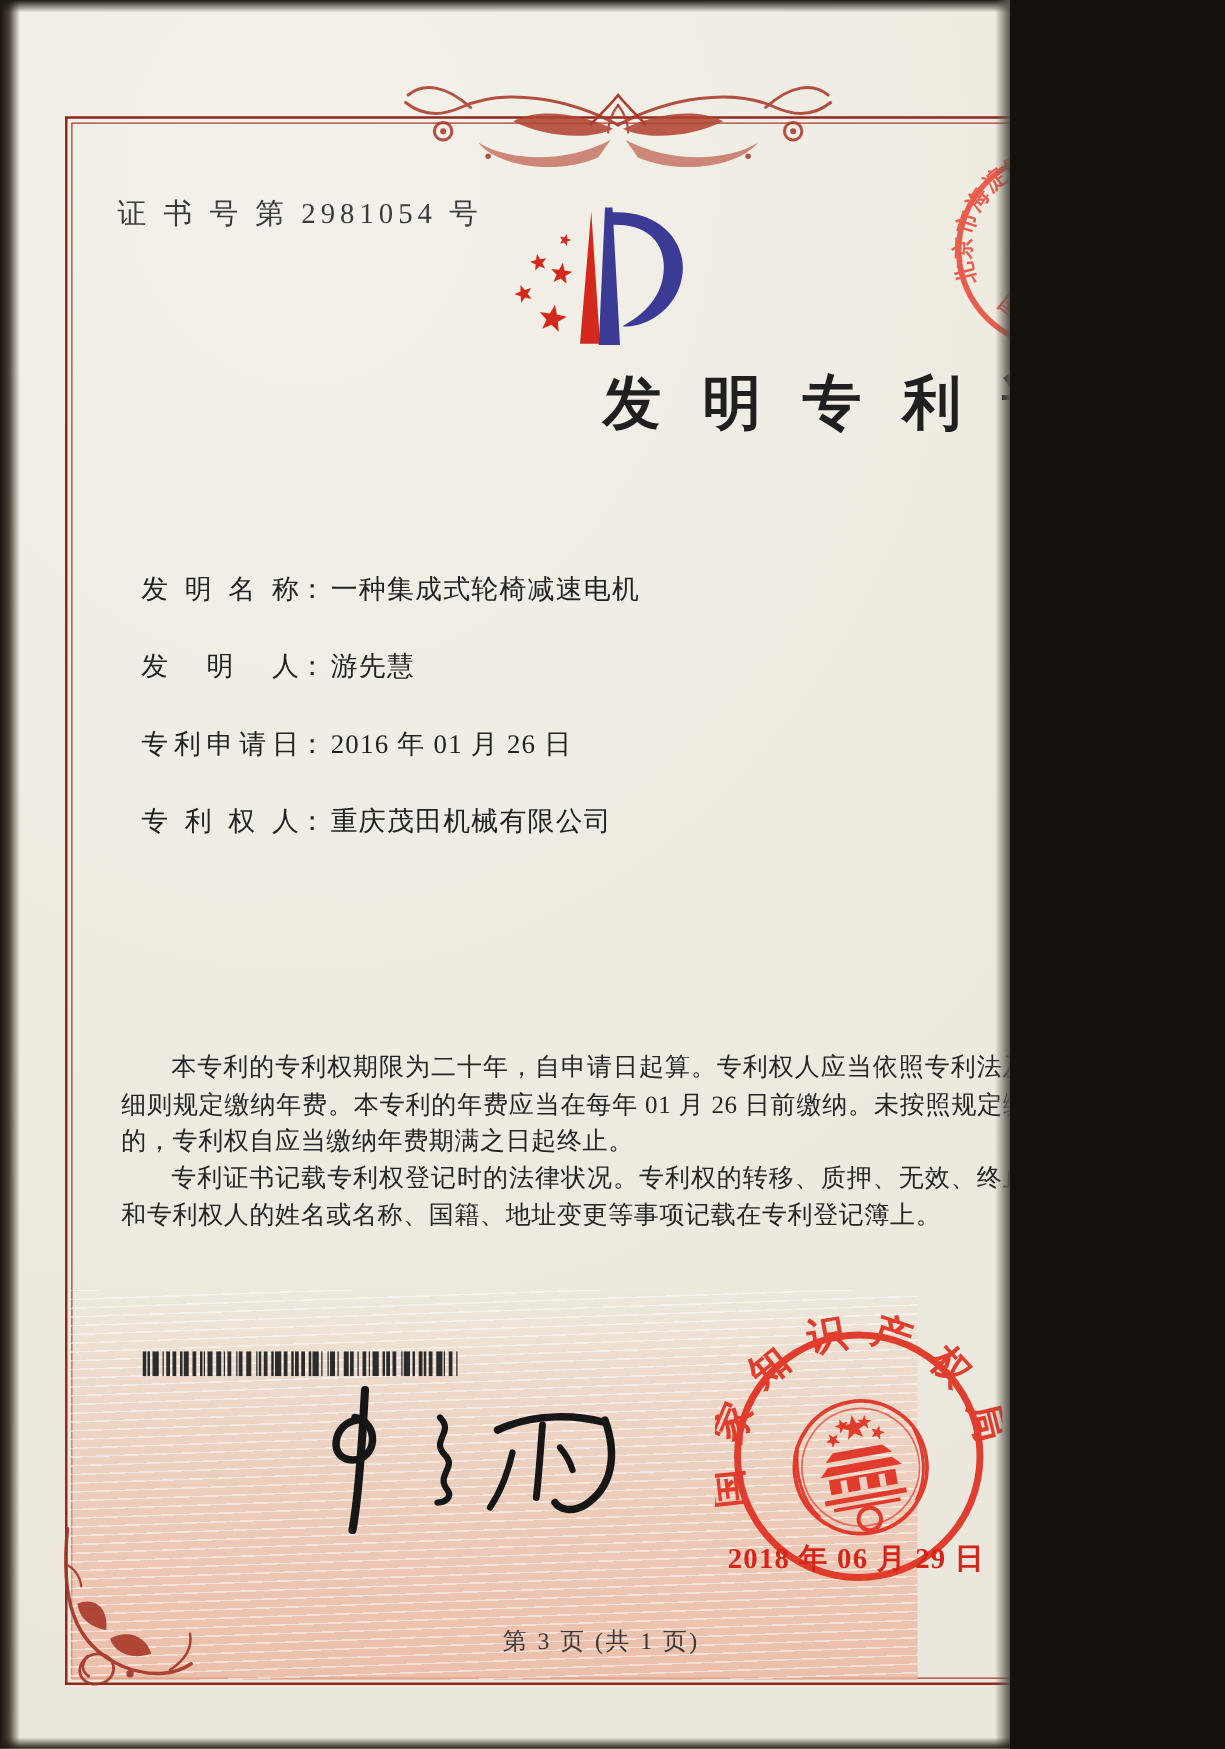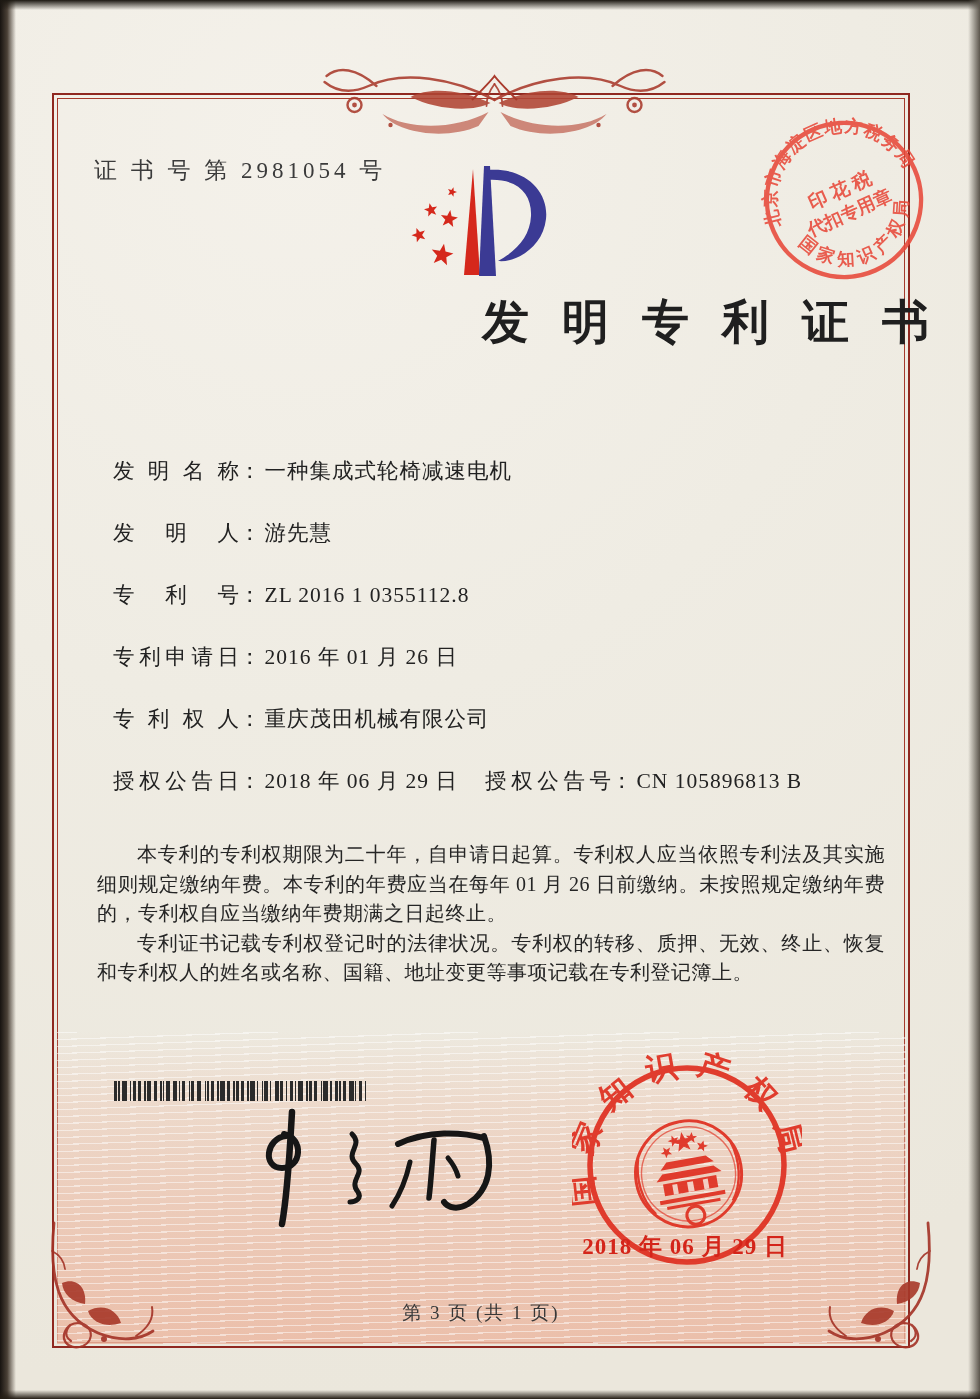--- a/index.html
+++ b/index.html
@@ -1,17 +1,17 @@
 <!DOCTYPE html>
 <html><head>
 <meta charset="utf-8">
 <style>
   html,body{margin:0;padding:0;background:#14100b;}
   .paper{
-    position:relative;width:980px;height:1399px;overflow:hidden;
+    position:relative;width:808px;height:1399px;overflow:hidden;
     background:
       radial-gradient(130% 90% at 30% 10%, #f4f1ea 0%, #efece3 45%, #ebe7dc 100%);
     font-family:"Liberation Serif","DejaVu Serif",serif;
     color:#262626;
   }
   
   .edge{position:absolute;pointer-events:none;}
   .edge-left{left:0;top:0;bottom:0;width:16px;background:linear-gradient(90deg,#171310 0%,#4a4036 45%,rgba(74,64,54,0) 100%);}
   .edge-top{left:0;top:0;right:0;height:10px;background:linear-gradient(180deg,#1c1812 0%,rgba(28,24,18,0) 100%);}
   .edge-right{right:0;top:0;bottom:0;width:12px;background:linear-gradient(270deg,#5a544b 0%,rgba(90,84,75,0) 100%);}
@@ -141,35 +141,24 @@
   <div class="title">发明专利证书</div>
 
   <div class="fields">
     <div class="frow">
       <span class="flabel">发明名称</span><span class="colon">：</span><span class="fvalue">一种集成式轮椅减速电机</span>
     </div>
     <div class="frow">
       <span class="flabel">发明人</span><span class="colon">：</span><span class="fvalue">游先慧</span>
     </div>
     <div class="frow">
-      <span class="flabel">专利号</span><span class="colon">：</span><span class="fvalue">ZL 2016 1 0355112.8</span>
-    </div>
-    <div class="frow">
       <span class="flabel">专利申请日</span><span class="colon">：</span><span class="fvalue">2016 年 01 月 26 日</span>
     </div>
     <div class="frow">
       <span class="flabel">专利权人</span><span class="colon">：</span><span class="fvalue">重庆茂田机械有限公司</span>
-    </div>
-    <div class="frow frow-double">
-      <div class="fpair-left">
-        <span class="flabel">授权公告日</span><span class="colon">：</span><span class="fvalue">2018 年 06 月 29 日</span>
-      </div>
-      <div>
-        <span class="flabel">授权公告号</span><span class="colon">：</span><span class="fvalue">CN 105896813 B</span>
-      </div>
     </div>
   </div>
 
   <div class="paras">
     <p>本专利的专利权期限为二十年，自申请日起算。专利权人应当依照专利法及其实施细则规定缴纳年费。本专利的年费应当在每年 01 月 26 日前缴纳。未按照规定缴纳年费的，专利权自应当缴纳年费期满之日起终止。</p>
     <p>专利证书记载专利权登记时的法律状况。专利权的转移、质押、无效、终止、恢复和专利权人的姓名或名称、国籍、地址变更等事项记载在专利登记簿上。</p>
   </div>
 
   <div class="barcode">
       <div class="bar" style="width: 3.1px; margin-right: 1.1px;"></div>

